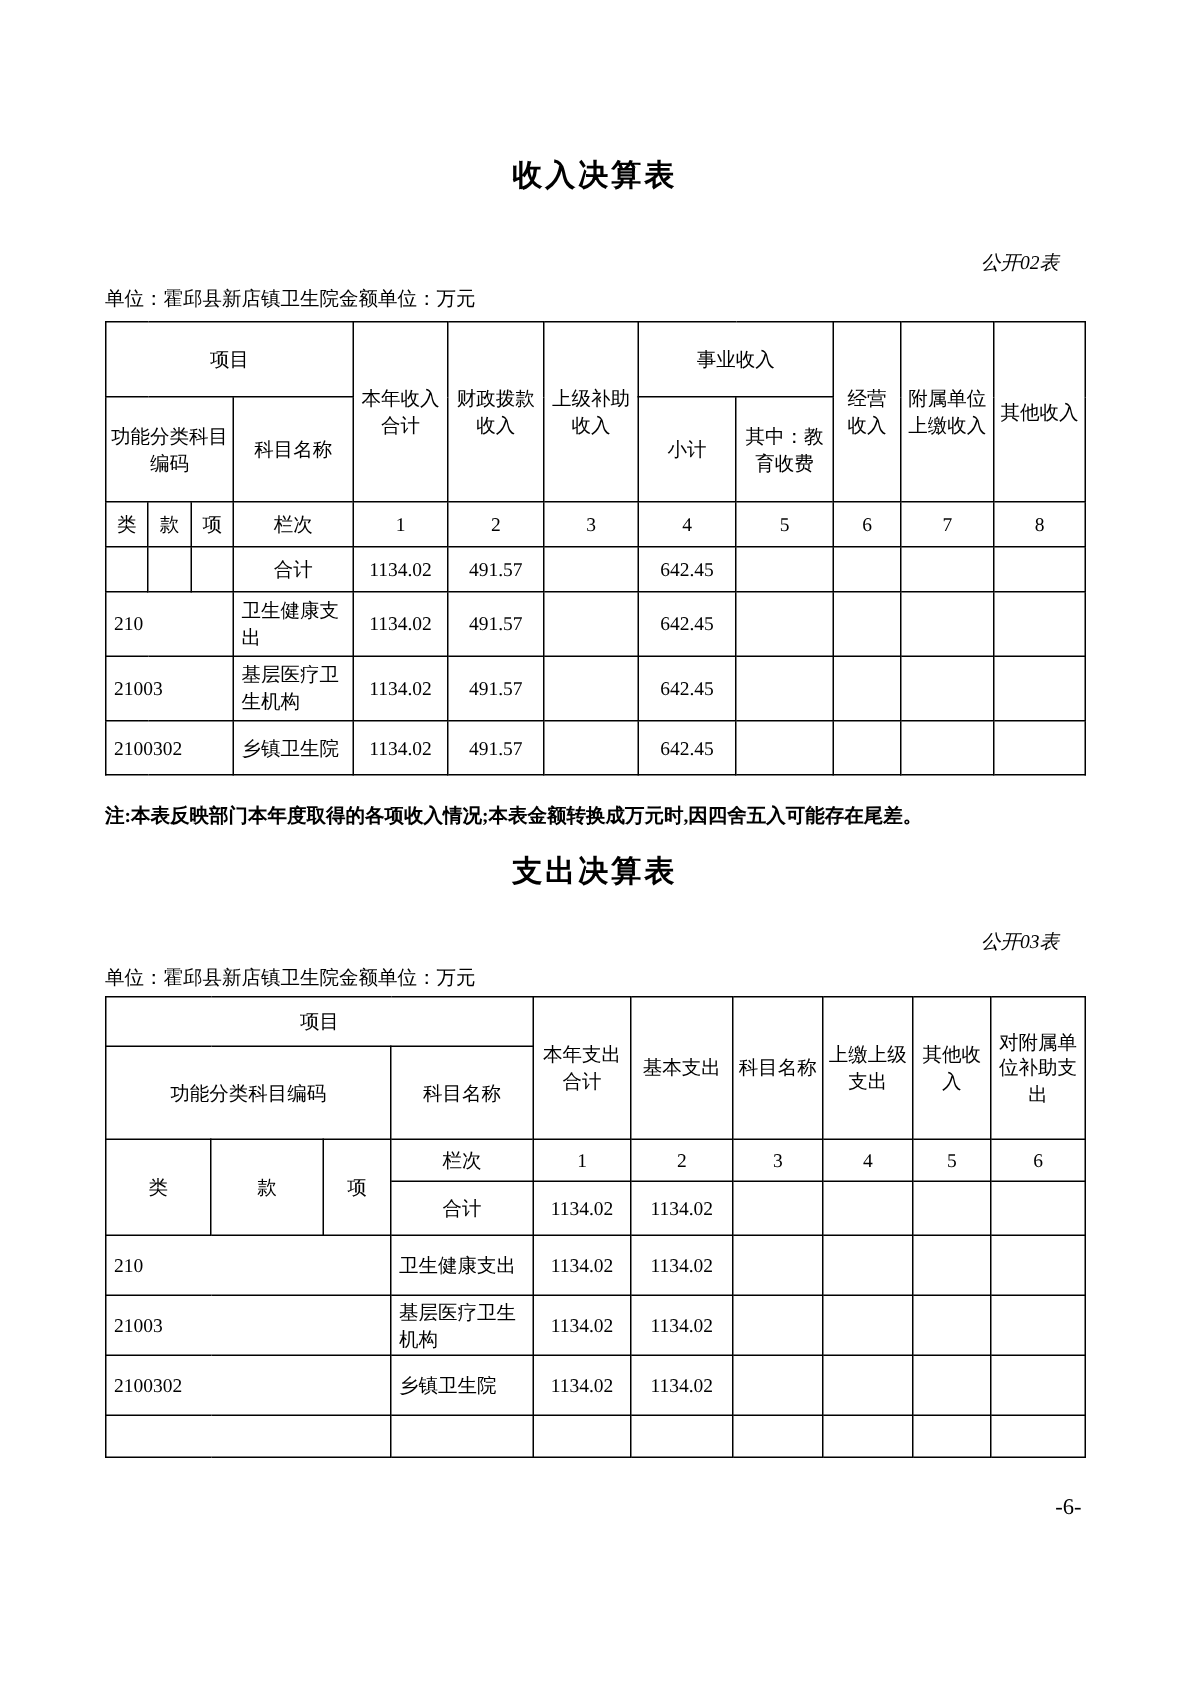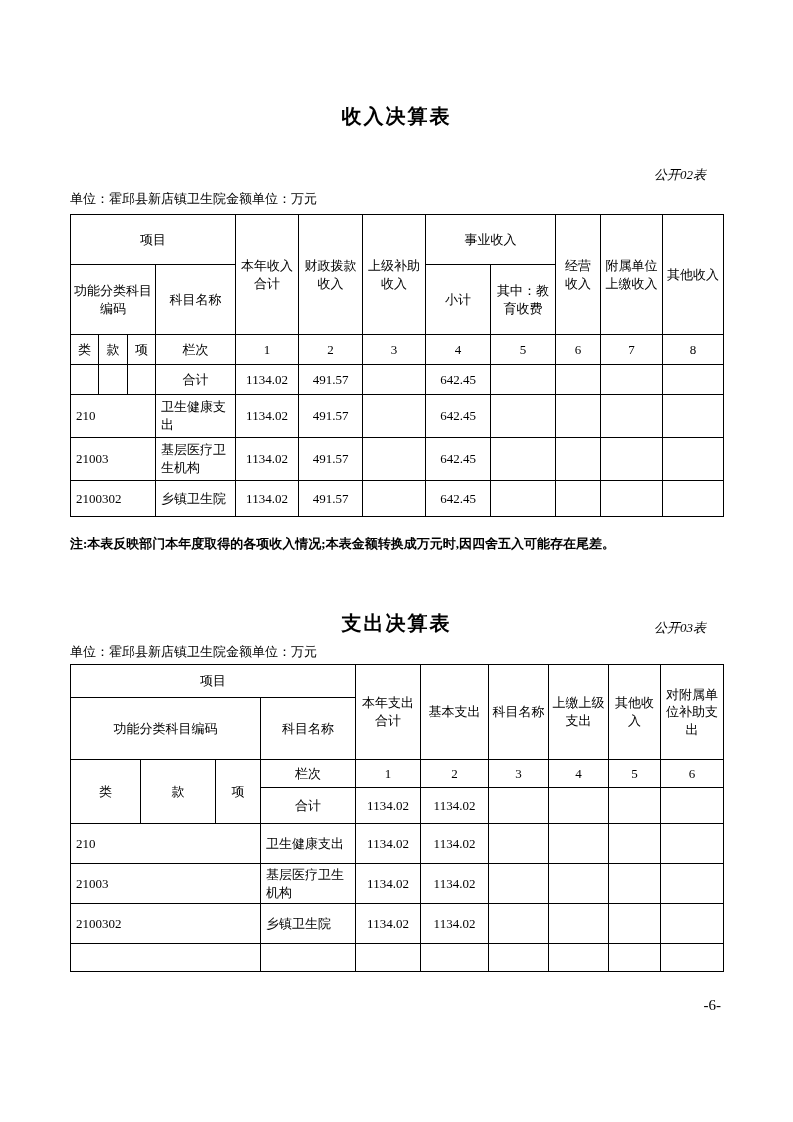--- a/index.html
+++ b/index.html
@@ -10,21 +10,21 @@
     color:#000;
   }
   .page { position:absolute; inset:0; background:#fff; overflow:hidden; }
 
   .doc-title {
     position:absolute; left:0; width:100%; text-align:center;
     font-family:"Liberation Sans","DejaVu Sans",sans-serif;
     font-weight:bold; font-size:20px; letter-spacing:2px;
   }
   #income-title { top:103px; }
-  #expense-title { top:610px; }
+  #expense-title { top:567px; }
 
   .doc-no { position:absolute; right:87px; font-size:13px;font-style:italic; }
   #income-doc-no { top:166px; }
   #expense-doc-no { top:619px; }
 
   .meta-row {
     position:absolute; left:70px; right:70px;
     display:flex; font-size:13px;
   }
   #income-meta { top:190px; }

